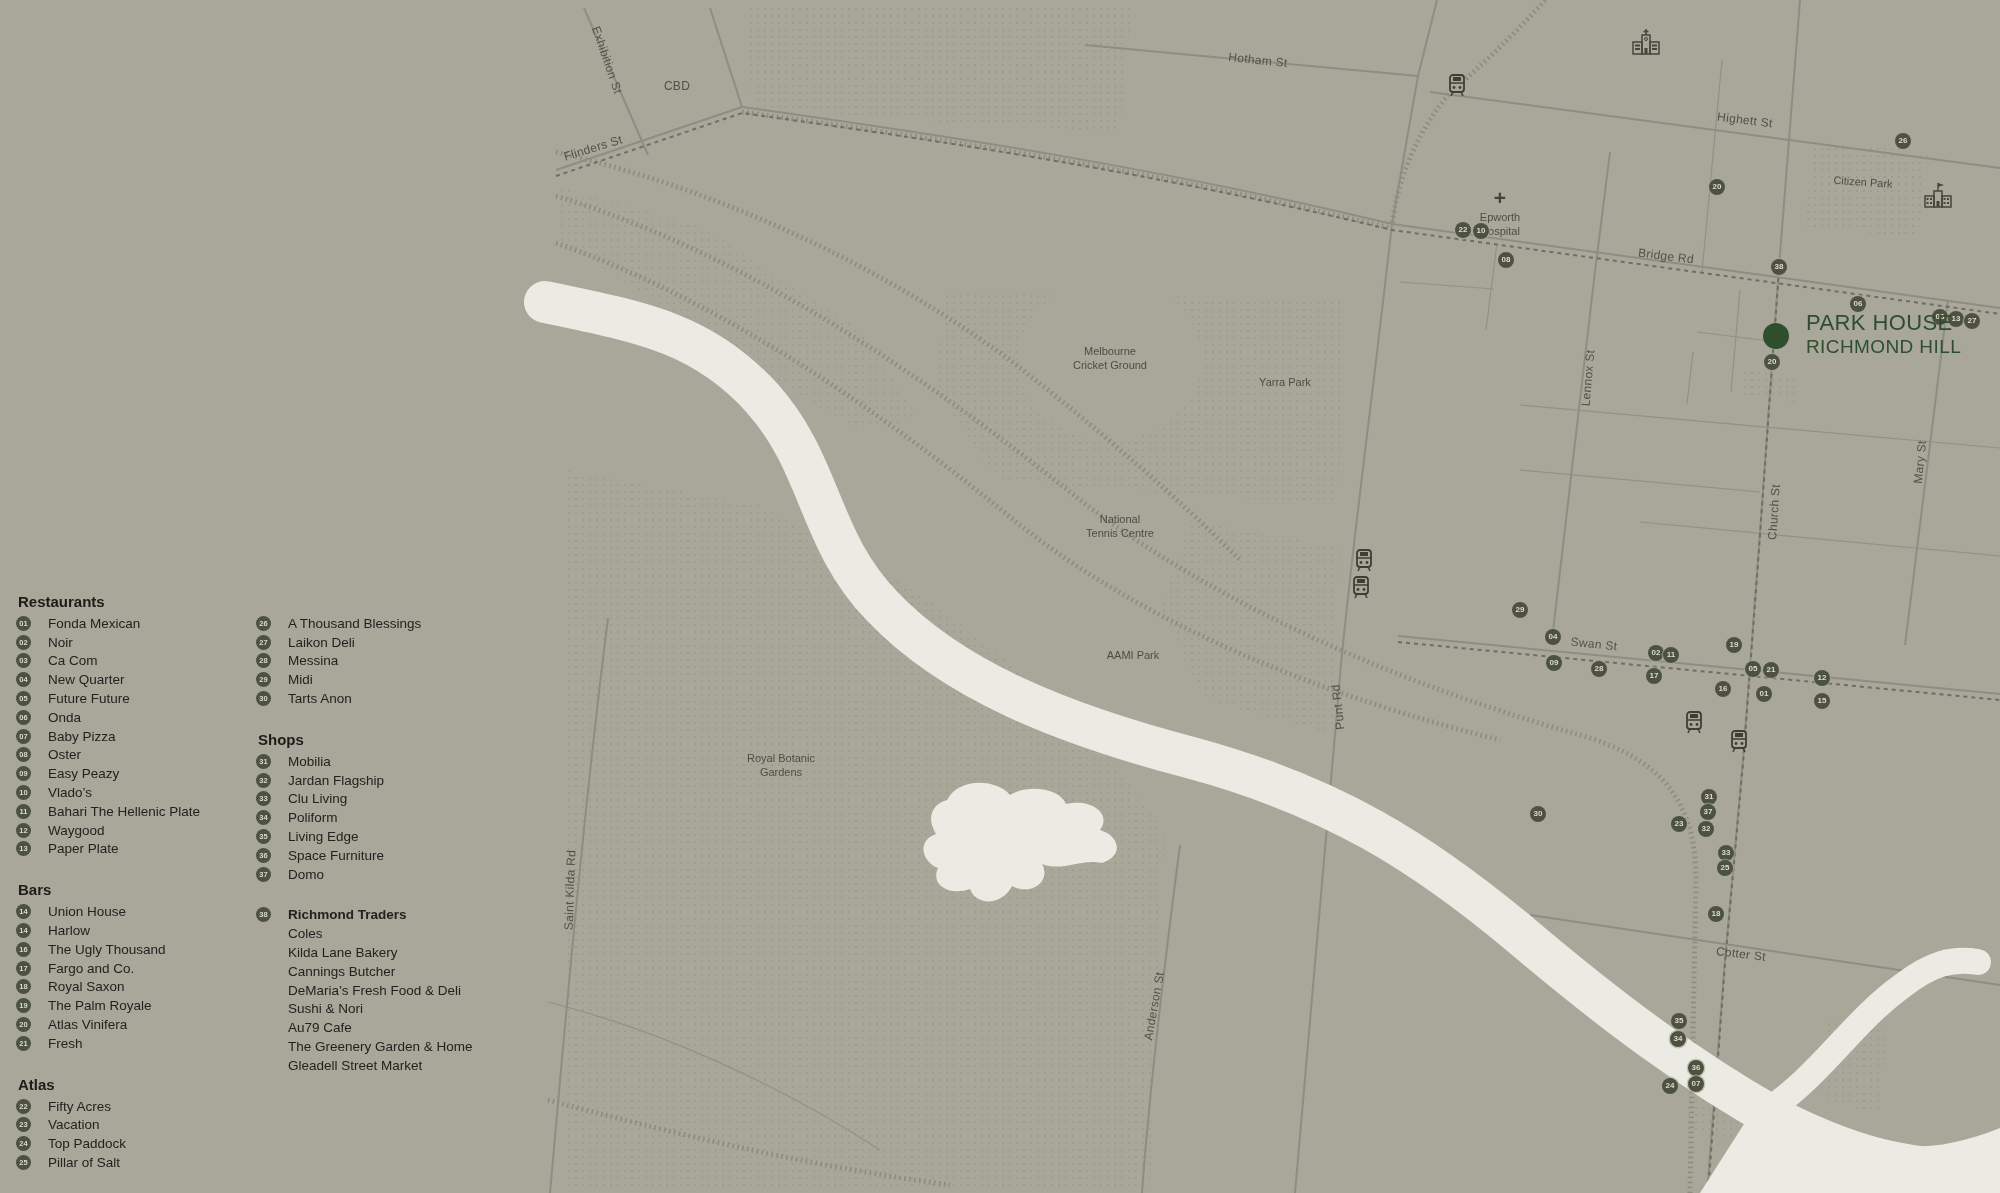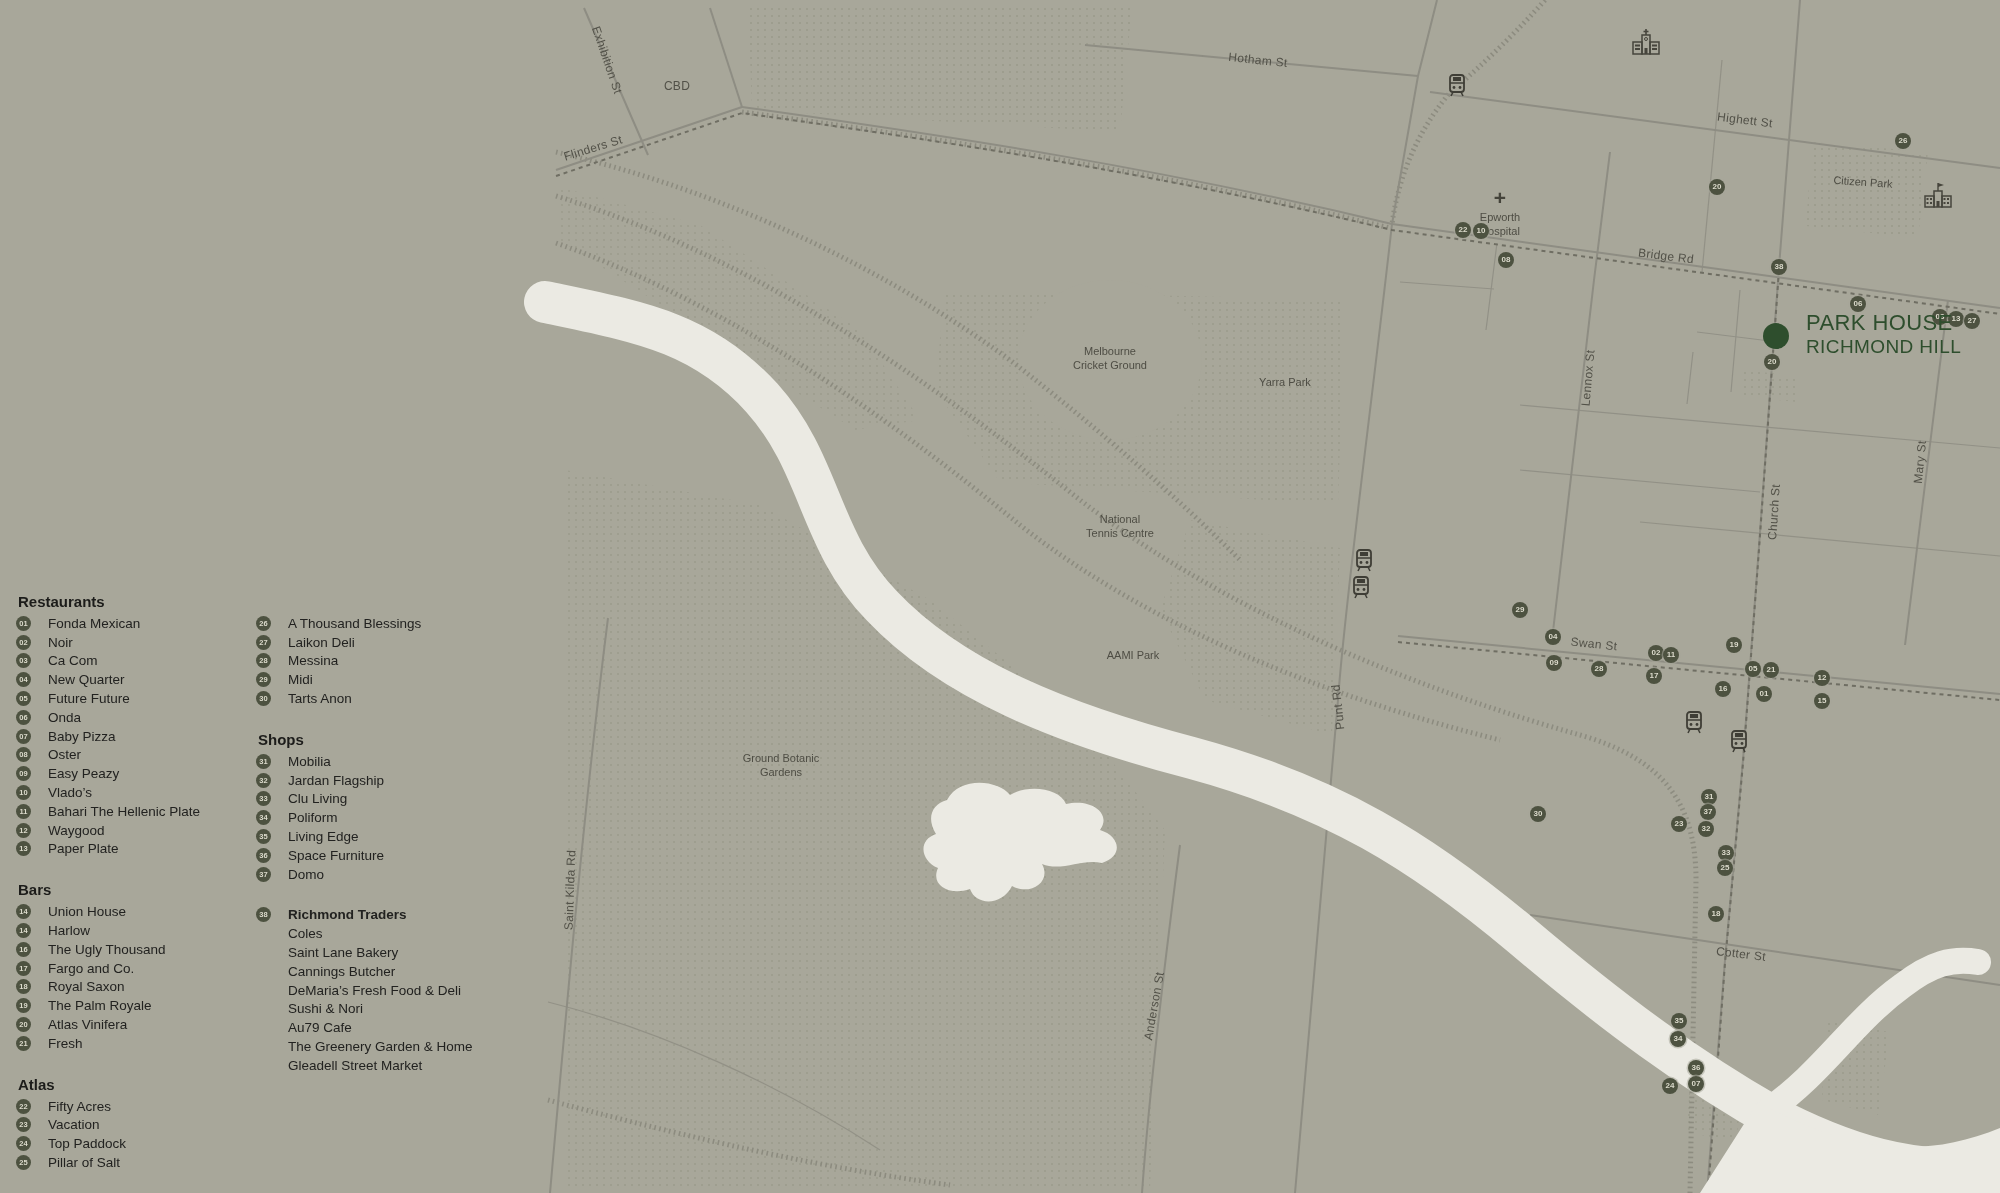--- a/index.html
+++ b/index.html
@@ -145,21 +145,21 @@
         <div class="">Yarra Park</div>
       </div>
       <div class="place-label" style="left: 1101px; top: 526px; transform: translate(-50%, -50%) rotate(0deg); margin-left: 19px;">
         <div class="">National</div>
         <div class="">Tennis Centre</div>
       </div>
       <div class="place-label" style="left: 1133px; top: 655px; transform: translate(-50%, -50%) rotate(0deg);">
         <div class="">AAMI Park</div>
       </div>
       <div class="place-label" style="left: 781px; top: 765px; transform: translate(-50%, -50%) rotate(0deg);">
-        <div class="">Ground Botanic</div>
+        <div class="">Royal Botanic</div>
         <div class="">Gardens</div>
       </div>
       <div class="marker" style="left: 1903px; top: 141px;">26</div>
       <div class="marker" style="left: 1717px; top: 187px;">20</div>
       <div class="marker" style="left: 1463px; top: 230px;">22</div>
       <div class="marker" style="left: 1481px; top: 231px;">10</div>
       <div class="marker" style="left: 1506px; top: 260px;">08</div>
       <div class="marker" style="left: 1779px; top: 267px;">38</div>
       <div class="marker" style="left: 1858px; top: 304px;">06</div>
       <div class="marker" style="left: 1940px; top: 317px;">03</div>
@@ -433,21 +433,21 @@
         </div>
         <div class="" style="height: 22px;"></div>
         <div class="leg-row">
           <span class="badge">38</span>
           <span class="leg-label bold">Richmond Traders</span>
         </div>
         <div class="leg-row">
           <span class="leg-label indent">Coles</span>
         </div>
         <div class="leg-row">
-          <span class="leg-label indent">Saint Lane Bakery</span>
+          <span class="leg-label indent">Kilda Lane Bakery</span>
         </div>
         <div class="leg-row">
           <span class="leg-label indent">Cannings Butcher</span>
         </div>
         <div class="leg-row">
           <span class="leg-label indent">DeMaria’s Fresh Food &amp; Deli</span>
         </div>
         <div class="leg-row">
           <span class="leg-label indent">Sushi &amp; Nori</span>
         </div>

